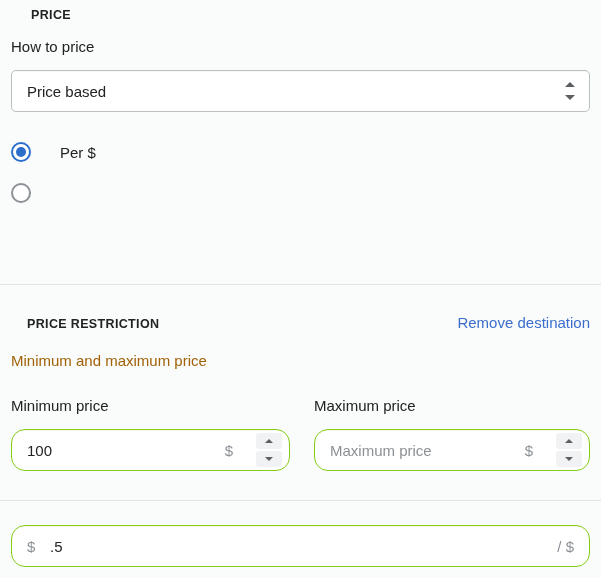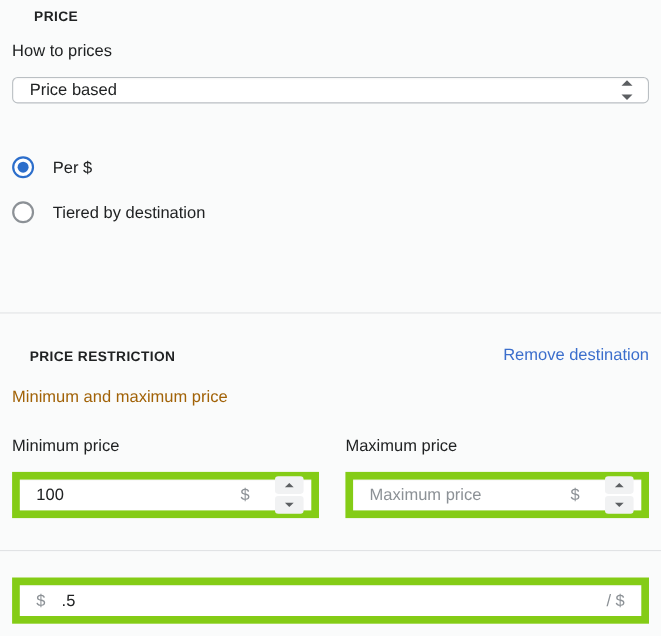--- a/index.html
+++ b/index.html
@@ -49,21 +49,21 @@
     font-size: 15px;
     color: #3b6ecc;
     line-height: 1;
     cursor: pointer;
     text-decoration: none;
   }
 
   
   .select-wrap {
     position: relative;
-    height: 24px;
+    height: 42px;
     background: #ffffff;
     border: 1px solid #babfc3;
     border-radius: 5px;
     box-sizing: border-box;
     box-shadow: inset 0 1px 0 0 rgba(0,0,0,0.03);
     cursor: pointer;
   }
   .select-value {
     position: absolute;
     left: 15px;
@@ -123,33 +123,33 @@
     position: absolute;
     left: 50%;
     top: 50%;
     transform: translate(-50%, -50%);
     width: 10px;
     height: 10px;
     border-radius: 50%;
     background: #2c6ecb;
   }
   .radio-label {
-    margin-left: 17px;
+    margin-left: 29px;
     font-size: 15px;
     color: #202223;
     line-height: 1;
   }
 
   
   .field {
     position: relative;
     height: 42px;
     background: #ffffff;
-    border: 7px solid #84cc16;
-    border-radius: 0;
+    border: 1px solid #84cc16;
+    border-radius: 14px;
     box-sizing: border-box;
     box-shadow: inset 0 1px 0 0 rgba(0,0,0,0.03);
   }
   .field-value {
     position: absolute;
     left: 15px;
     top: 50%;
     transform: translateY(-50%);
     font-size: 15px;
     color: #202223;
@@ -236,41 +236,40 @@
   #rate-field       { position: absolute; left: 11px; top: 525px; width: 579px; }
 
   .radio-row:nth-child(1) { margin-bottom: 15px; }
   .radio-row:nth-child(2) { margin-bottom: 15px; }
 </style>
 </head>
 <body>
 
 <div id="price-heading" class="section-heading">PRICE</div>
 
-<div id="how-to-charge" class="field-label">How to prices</div>
+<div id="how-to-charge" class="field-label">How to price</div>
 
 <div id="charge-select" class="select-wrap">
   <span class="select-value">Price based</span>
   <span class="select-arrows">
     <span class="tri-up"></span>
     <span class="tri-down"></span>
   </span>
 </div>
 
 <div id="radio-group">
 
   <div class="radio-row">
     <span class="radio checked"></span>
     <span class="radio-label">Per $</span>
   </div>
 
 
   <div class="radio-row">
     <span class="radio"></span>
-    <span class="radio-label">Tiered by destination</span>
   </div>
 
 </div>
 
 <div id="divider-1" class="divider"></div>
 
 <div id="restriction-head" class="section-heading">PRICE RESTRICTION</div>
 
 <a id="remove-link" class="link">Remove destination</a>
 

